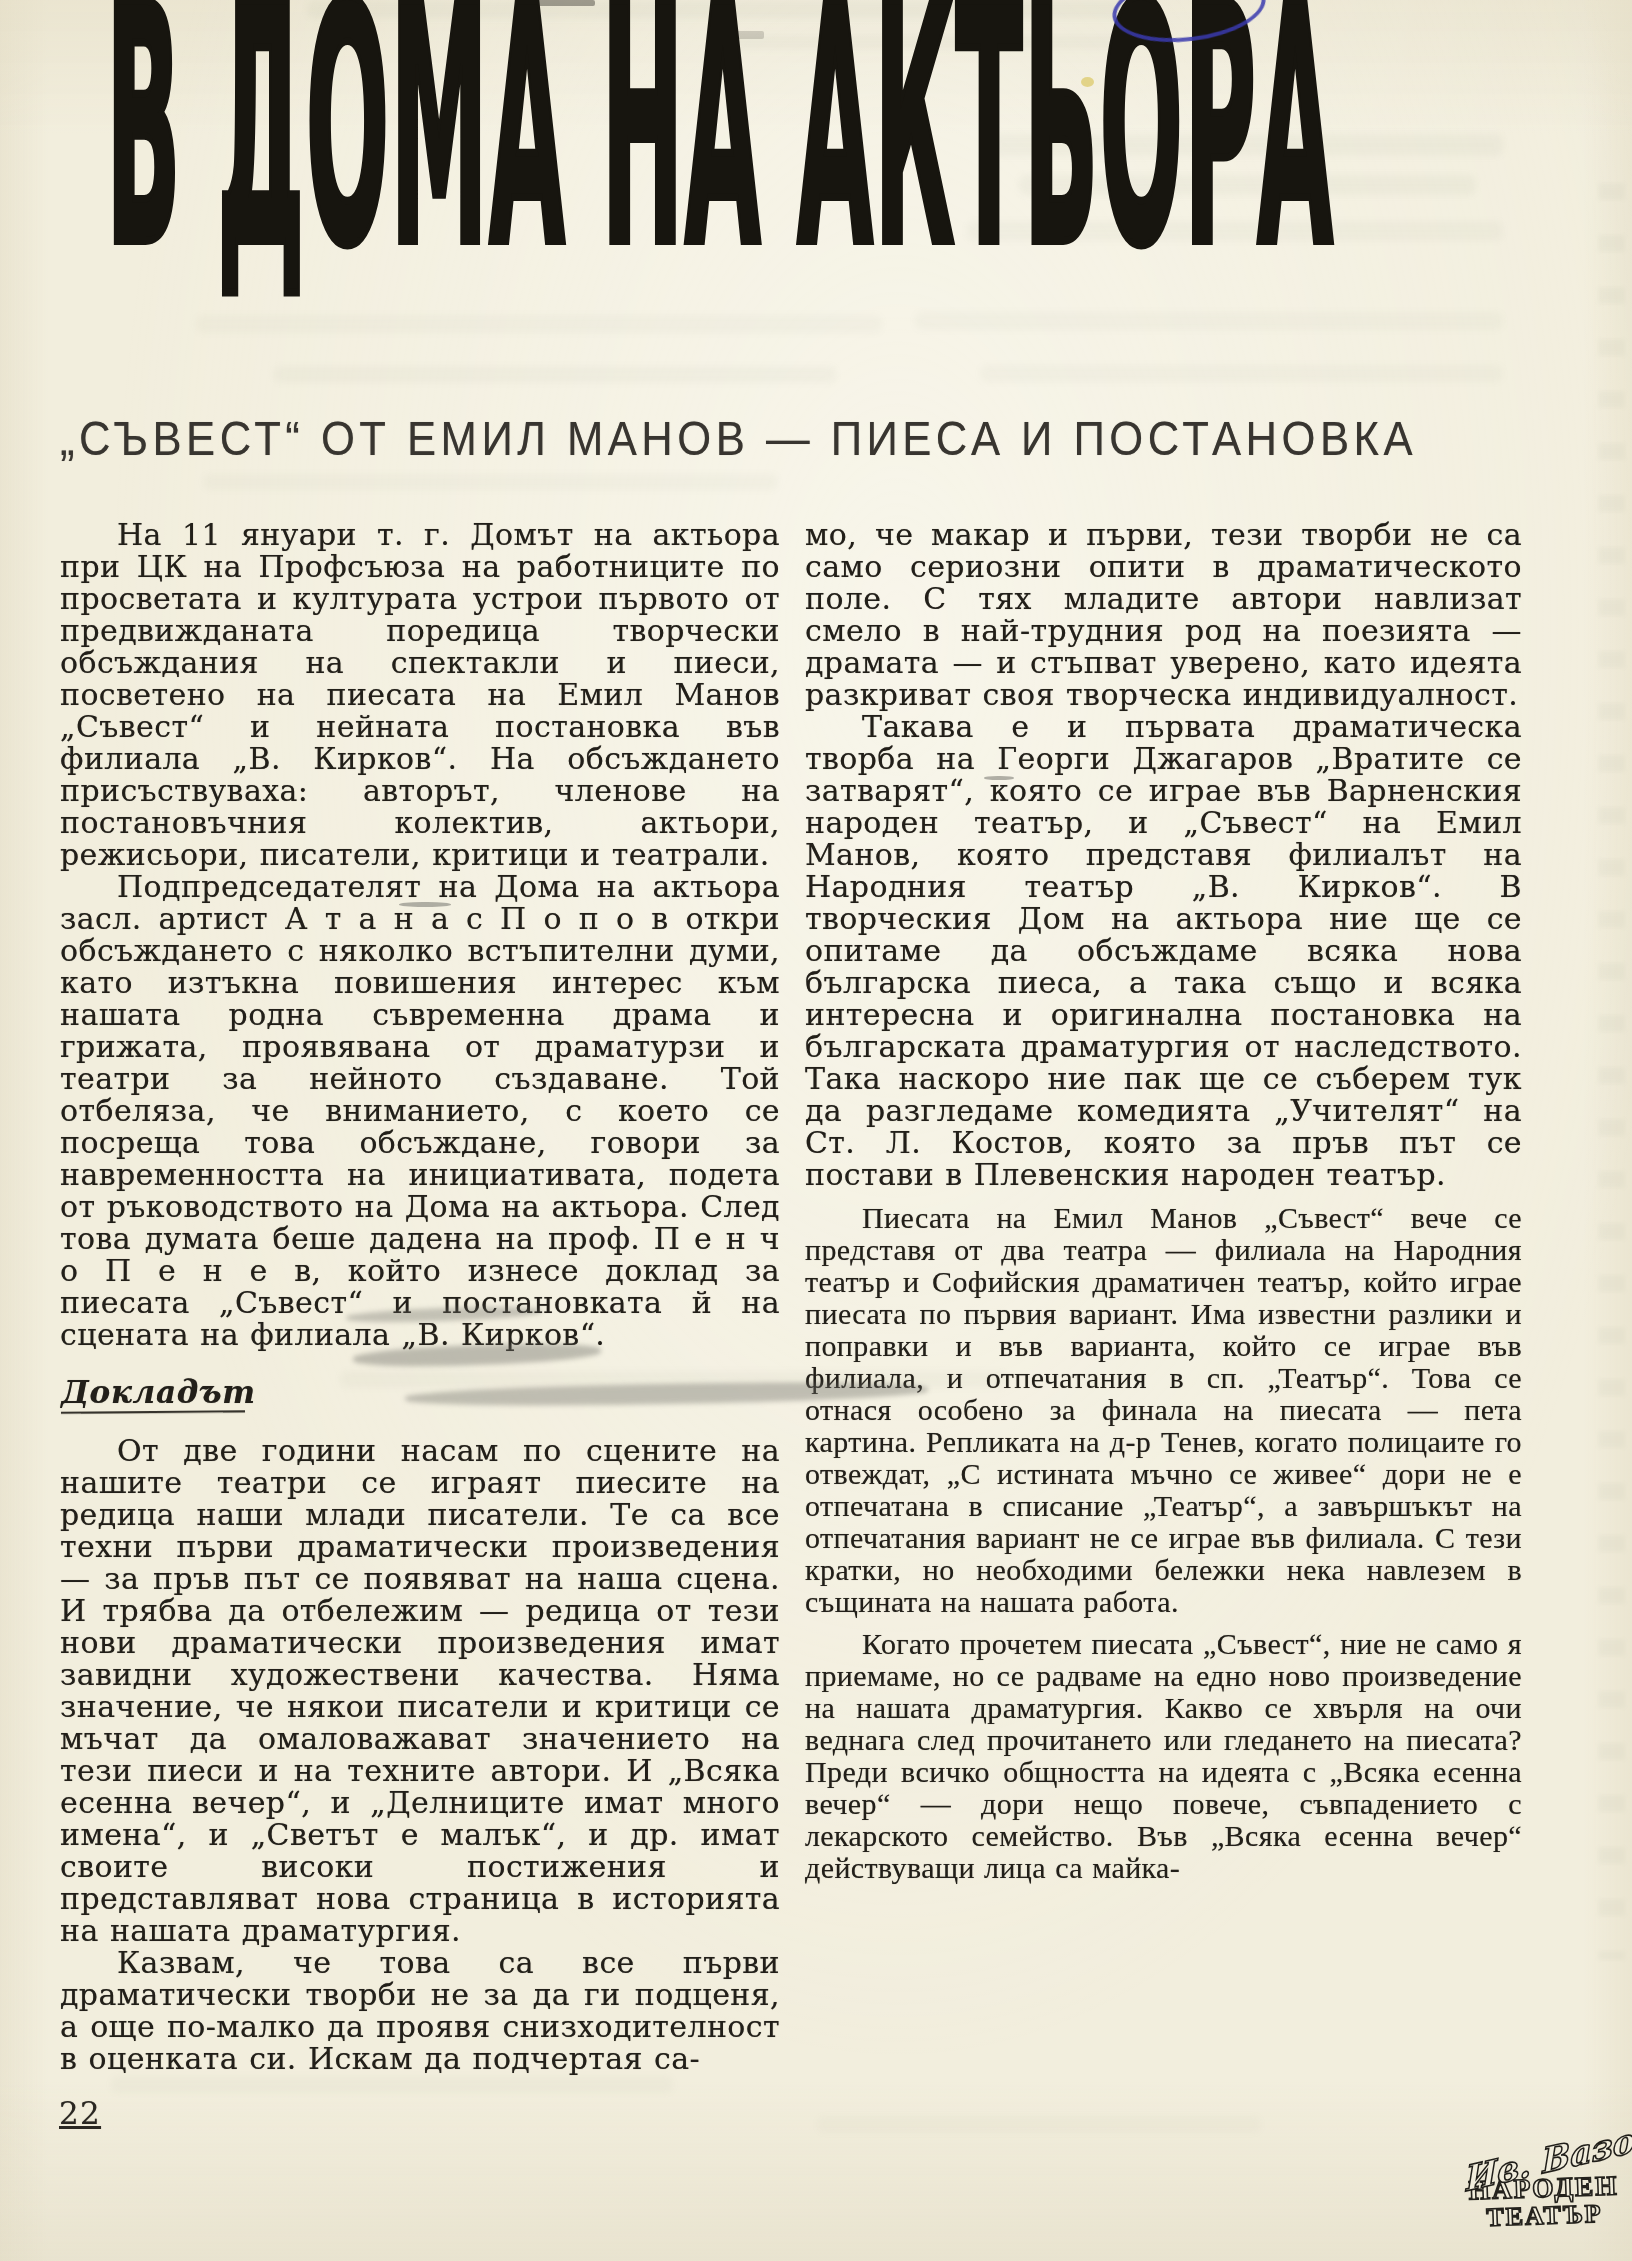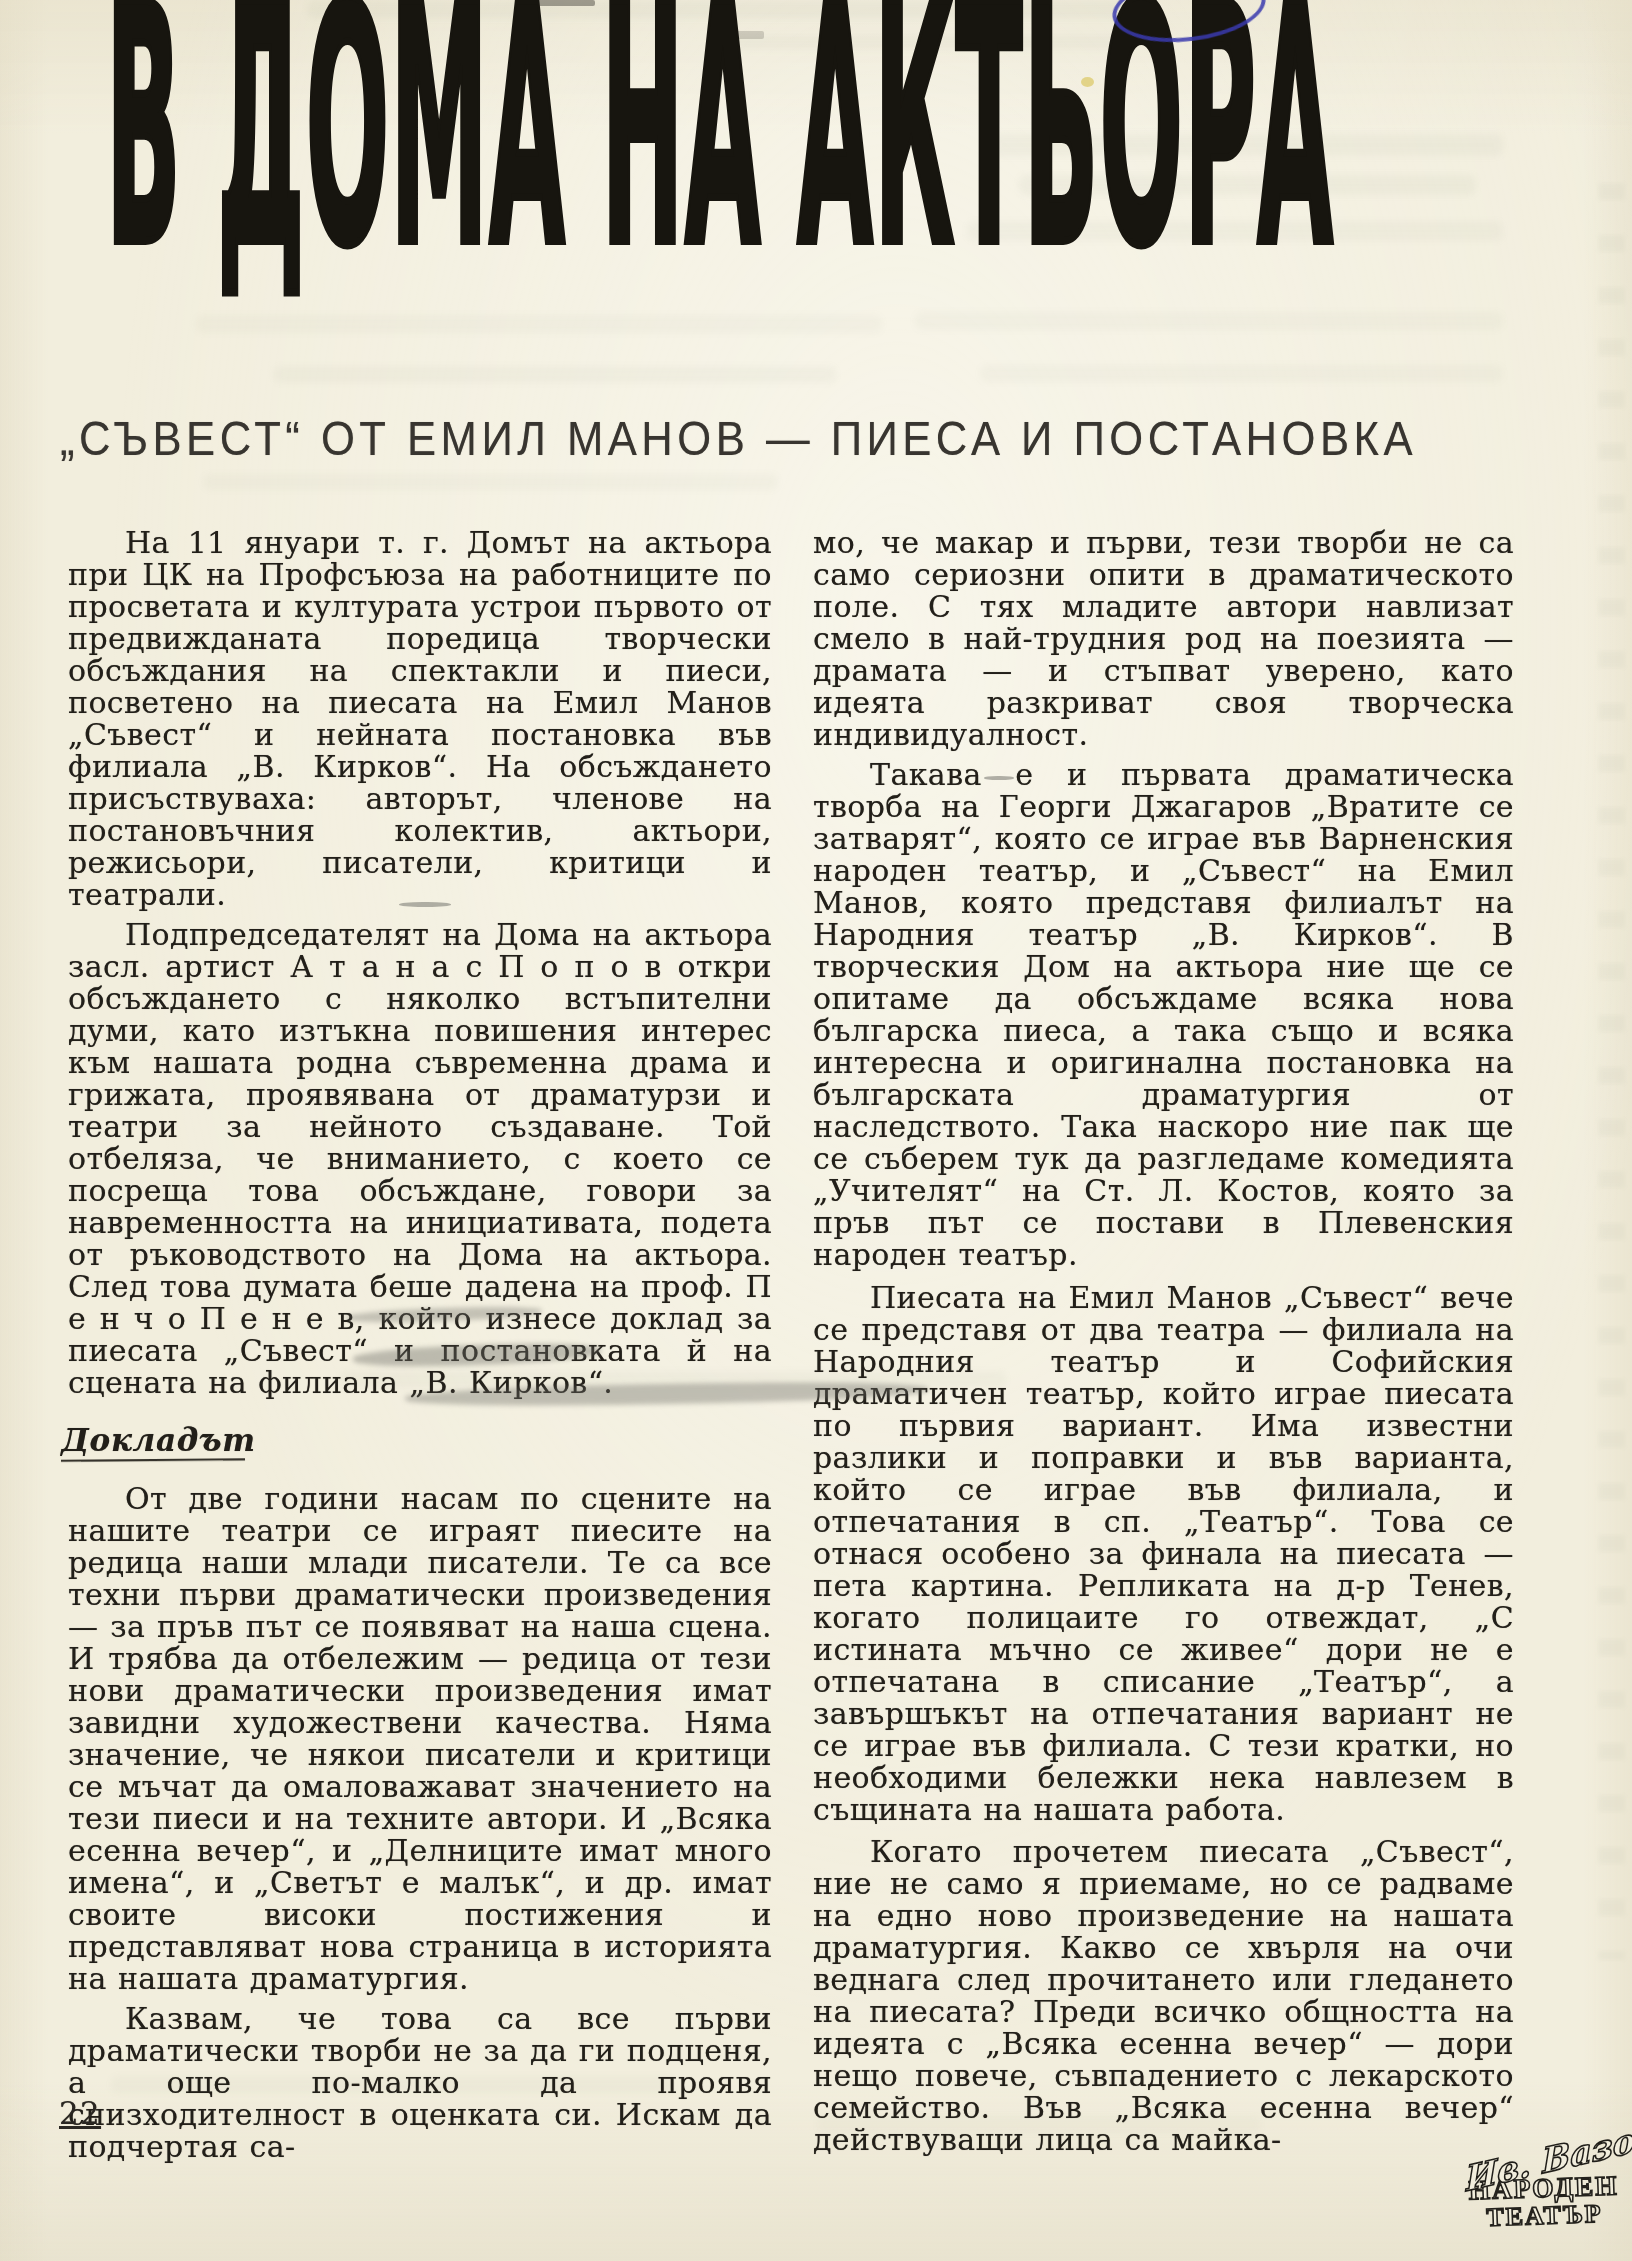--- a/index.html
+++ b/index.html
@@ -33,23 +33,23 @@
 
   
   .col{
     position:absolute;top:519px;
     font-size:30px;line-height:32px;color:#221f19;
     text-align:justify;letter-spacing:0.4px;word-spacing:1.3px;
     text-shadow:0 0 0.7px rgba(30,28,22,.55);
   }
   .col-left{left:60px;width:720px;}
   .col-right{left:805px;width:717px;}
-  .para{margin:8px;}
+  .para{margin:0;}
   .indent{text-indent:57px;}
-  .mt{margin-top:10.5px;}
+  .mt{margin-top:10.5px;font-family:Liberation Serif, serif;}
   .subhead{
     margin:25px 0 2.6px 1.3px;font-style:italic;font-weight:bold;
     font-size:31px;letter-spacing:0.7px;
   }
   .subhead-rule{
     height:0;border-top:2px solid #36332c;width:184px;
     margin:0 0 22px 1.3px;transform:rotate(-0.4deg);
     box-shadow:0 0.7px 0.7px rgba(54,51,44,.35);
   }
 

